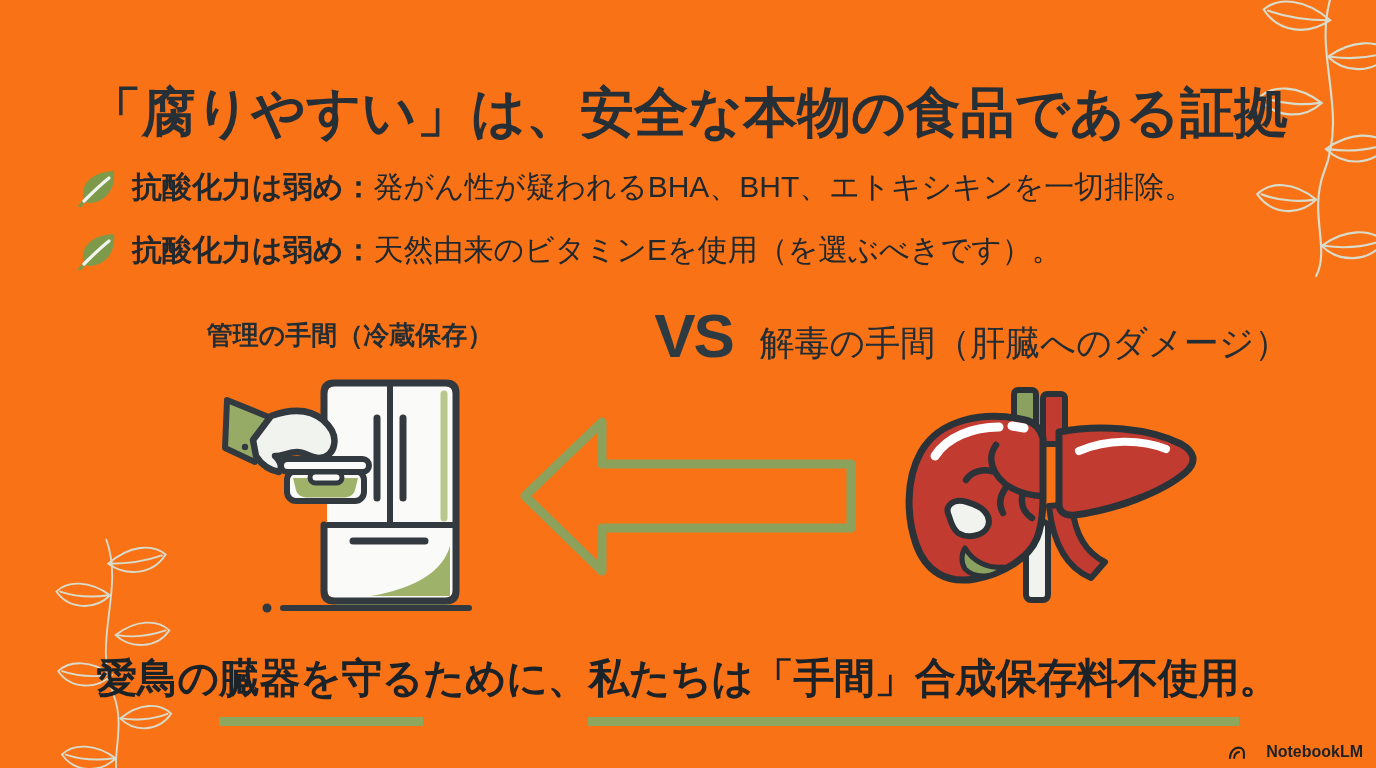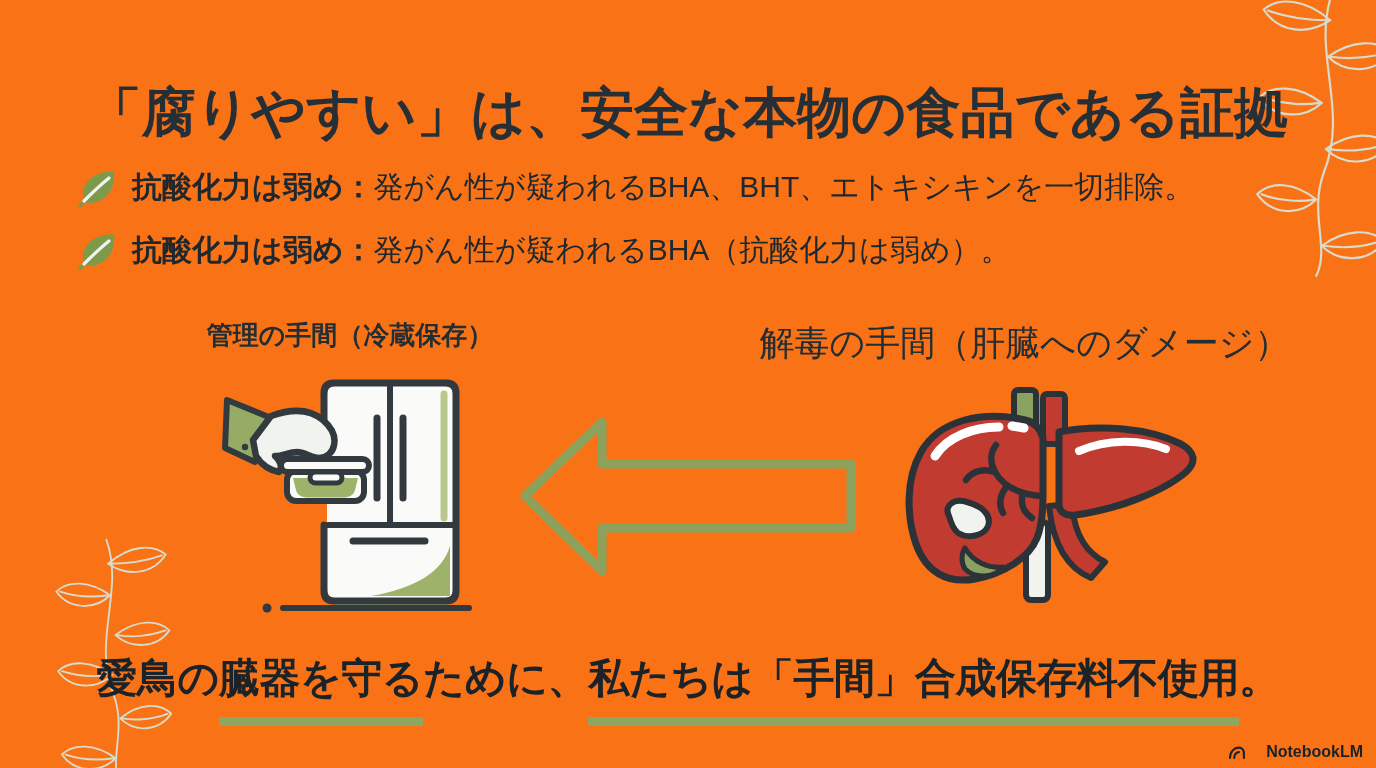--- a/index.html
+++ b/index.html
@@ -94,25 +94,26 @@
         <path d="M6 34 C 13 27, 21 19, 31 11" stroke="#f1f3ef" stroke-width="3.2" fill="none" stroke-linecap="round"></path>
       </svg>
       <div class="txt"><span class="b-label">抗酸化力は弱め：</span><span class="b-text">発がん性が疑われるBHA、BHT、エトキシキンを一切排除。</span></div>
     </div>
     <div class="bullet">
       <svg class="leaf" viewBox="0 0 40 40">
         <path d="M6 34 C 1 18, 13 5, 36 4 C 38 20, 29 35, 12 36 C 9 36, 7 35, 6 34 Z" fill="#7d9a4a"></path>
         <path d="M2 39 C 5 35, 8 32, 11 30" stroke="#7d9a4a" stroke-width="3.5" fill="none" stroke-linecap="round"></path>
         <path d="M6 34 C 13 27, 21 19, 31 11" stroke="#f1f3ef" stroke-width="3.2" fill="none" stroke-linecap="round"></path>
       </svg>
-      <div class="txt"><span class="b-label">抗酸化力は弱め：</span><span class="b-text">発がん性が疑われるBHA（抗酸化力は弱め）。</span></div>
+      <div class="txt"><span class="b-label">抗酸化力は弱め：</span><span class="b-text">天然由来のビタミンEを使用（を選ぶべきです）。</span></div>
     </div>
   </div>
 
   <div class="cmp-left">管理の手間（冷蔵保存）</div>
+  <div class="cmp-vs">VS</div>
   <div class="cmp-right">解毒の手間（肝臓へのダメージ）</div>
 
   <svg class="fridge" width="272" height="248" viewBox="0 0 272 248">
     <g>
       <rect x="122" y="222" width="114" height="18" rx="4" fill="#9fb269"></rect>
       <rect x="114" y="16" width="126" height="212" rx="8" fill="#fafbf8"></rect>
       <path d="M111 56 L111 23 Q111 13 121 13 L233 13 Q243 13 243 23 L243 221 Q243 231 233 231 L121 231 Q111 231 111 221 L111 155" fill="none" stroke="#323a40" stroke-width="7" stroke-linejoin="round" stroke-linecap="round"></path>
       <line x1="231" y1="24" x2="231" y2="148" stroke="#b9c78e" stroke-width="7" stroke-linecap="round"></line>
       <line x1="177" y1="16" x2="177" y2="152" stroke="#323a40" stroke-width="6"></line>
       <line x1="114" y1="155" x2="240" y2="155" stroke="#323a40" stroke-width="6"></line>

